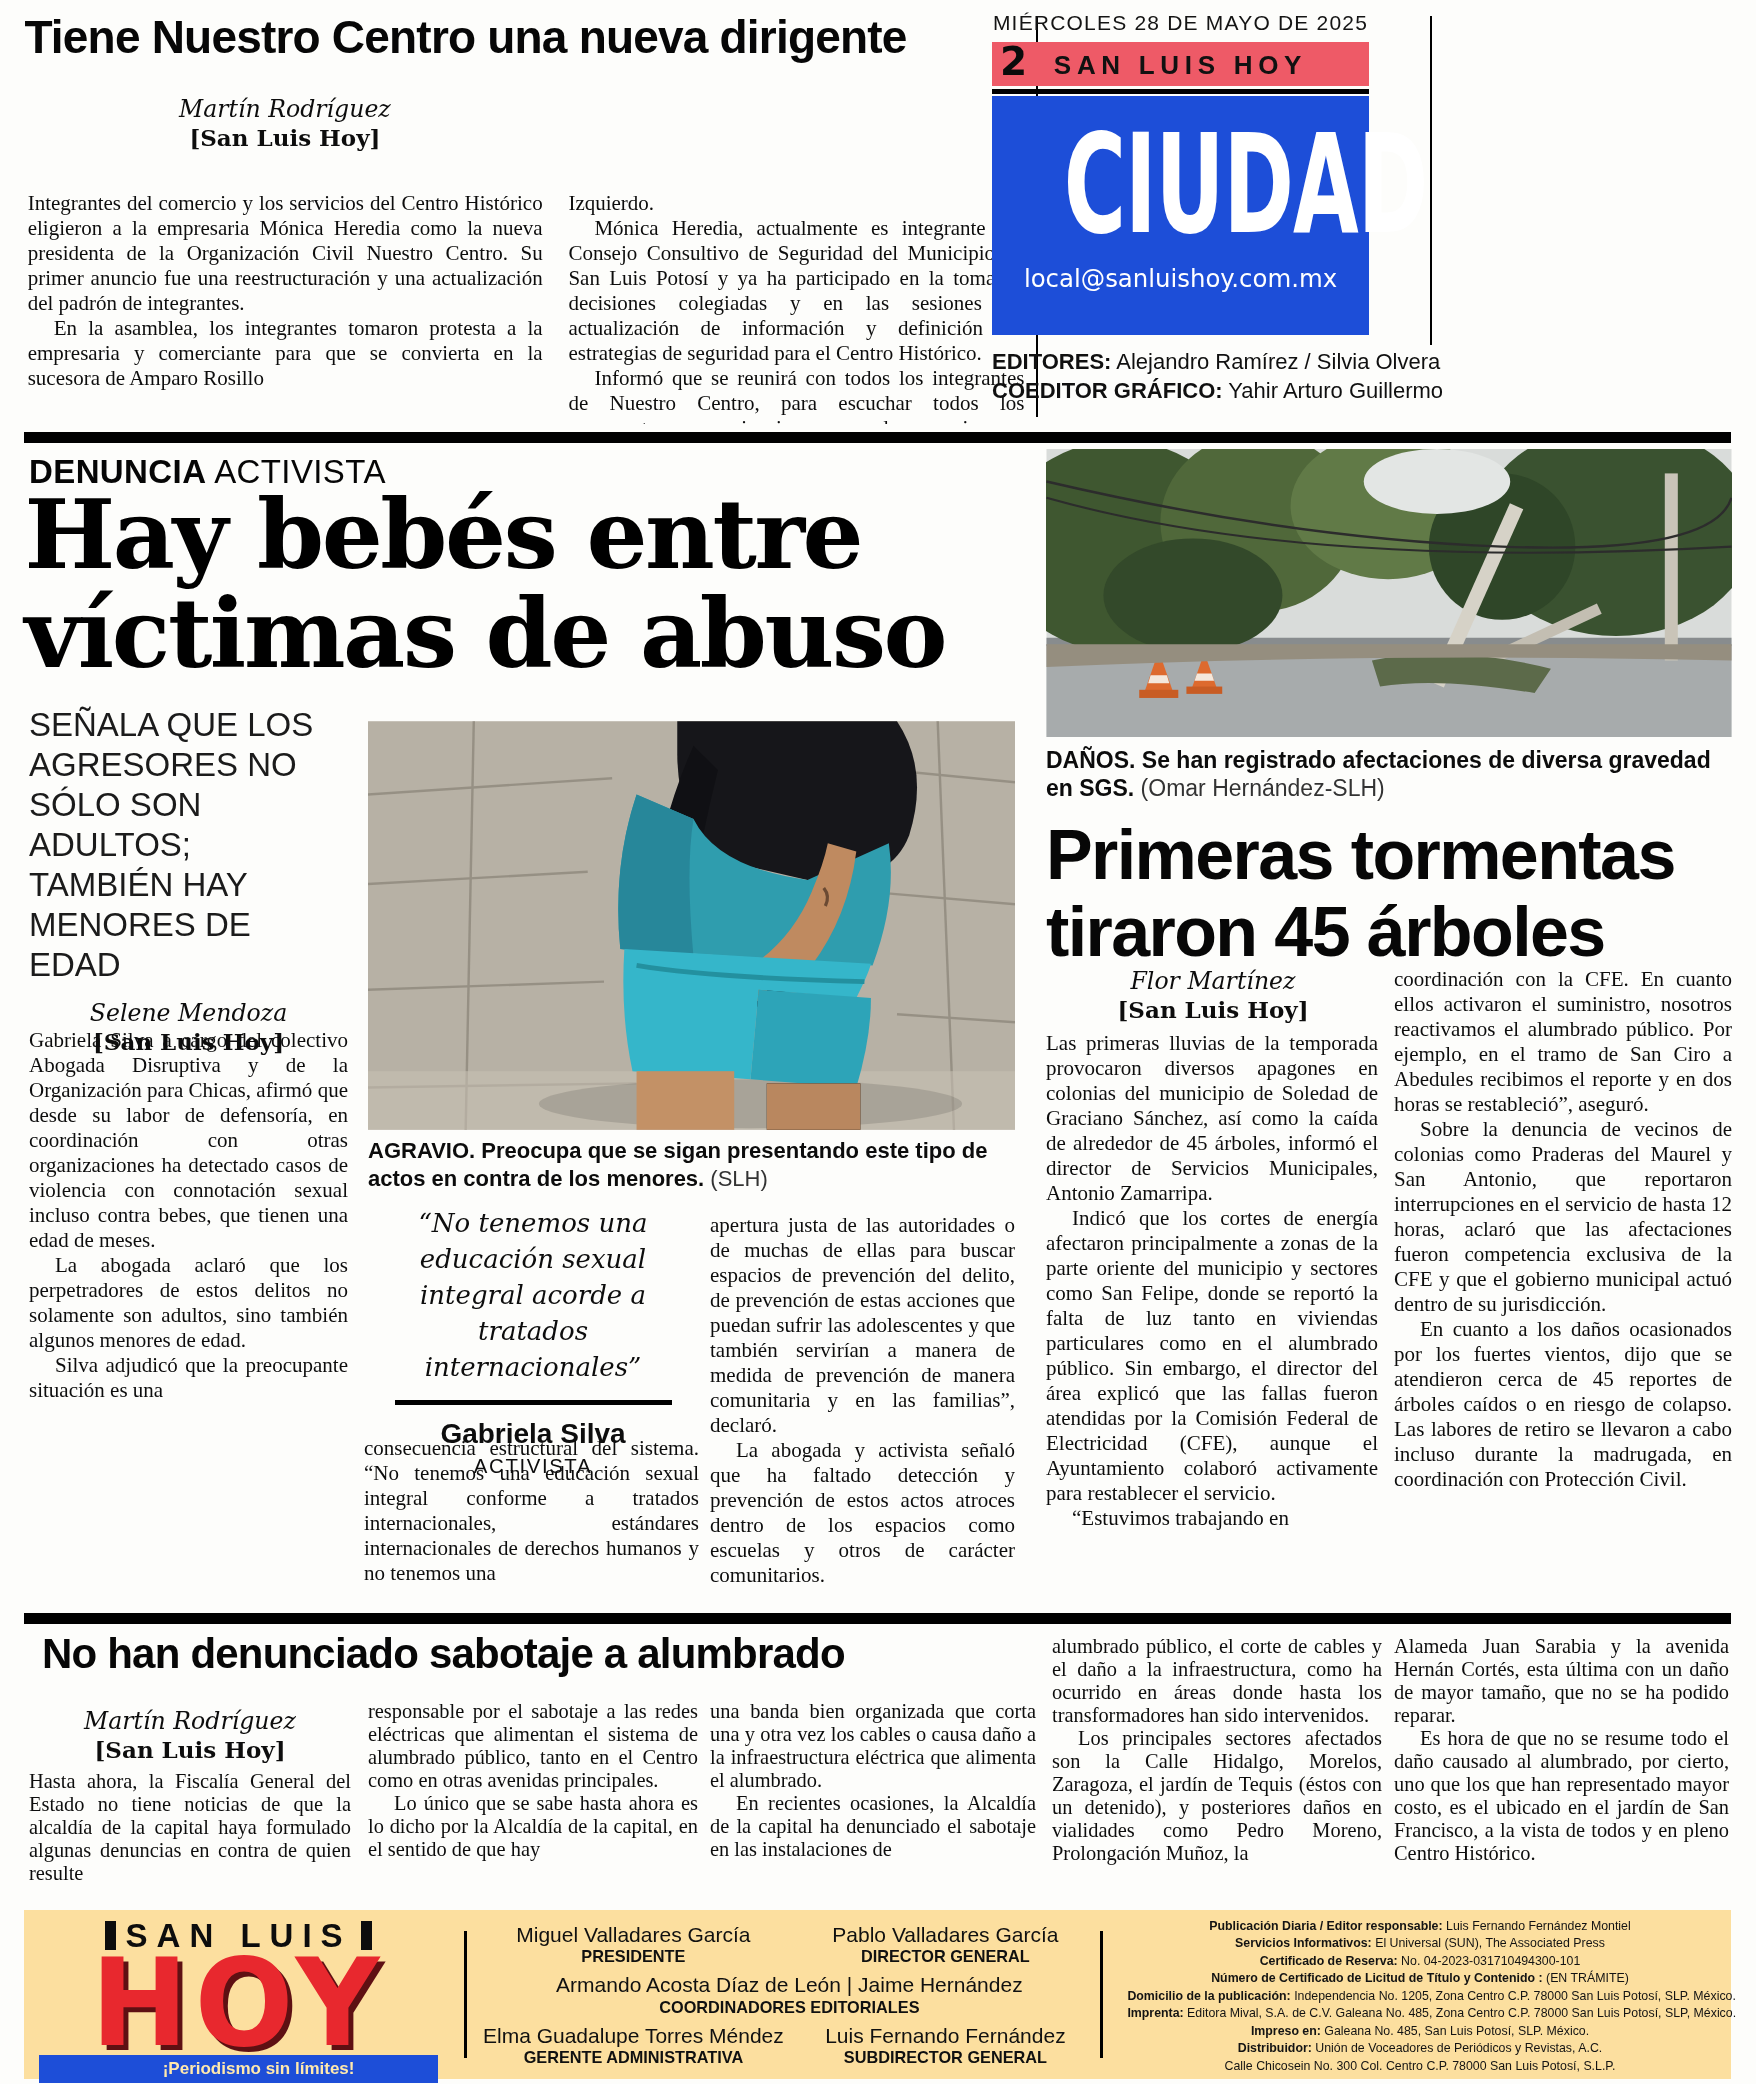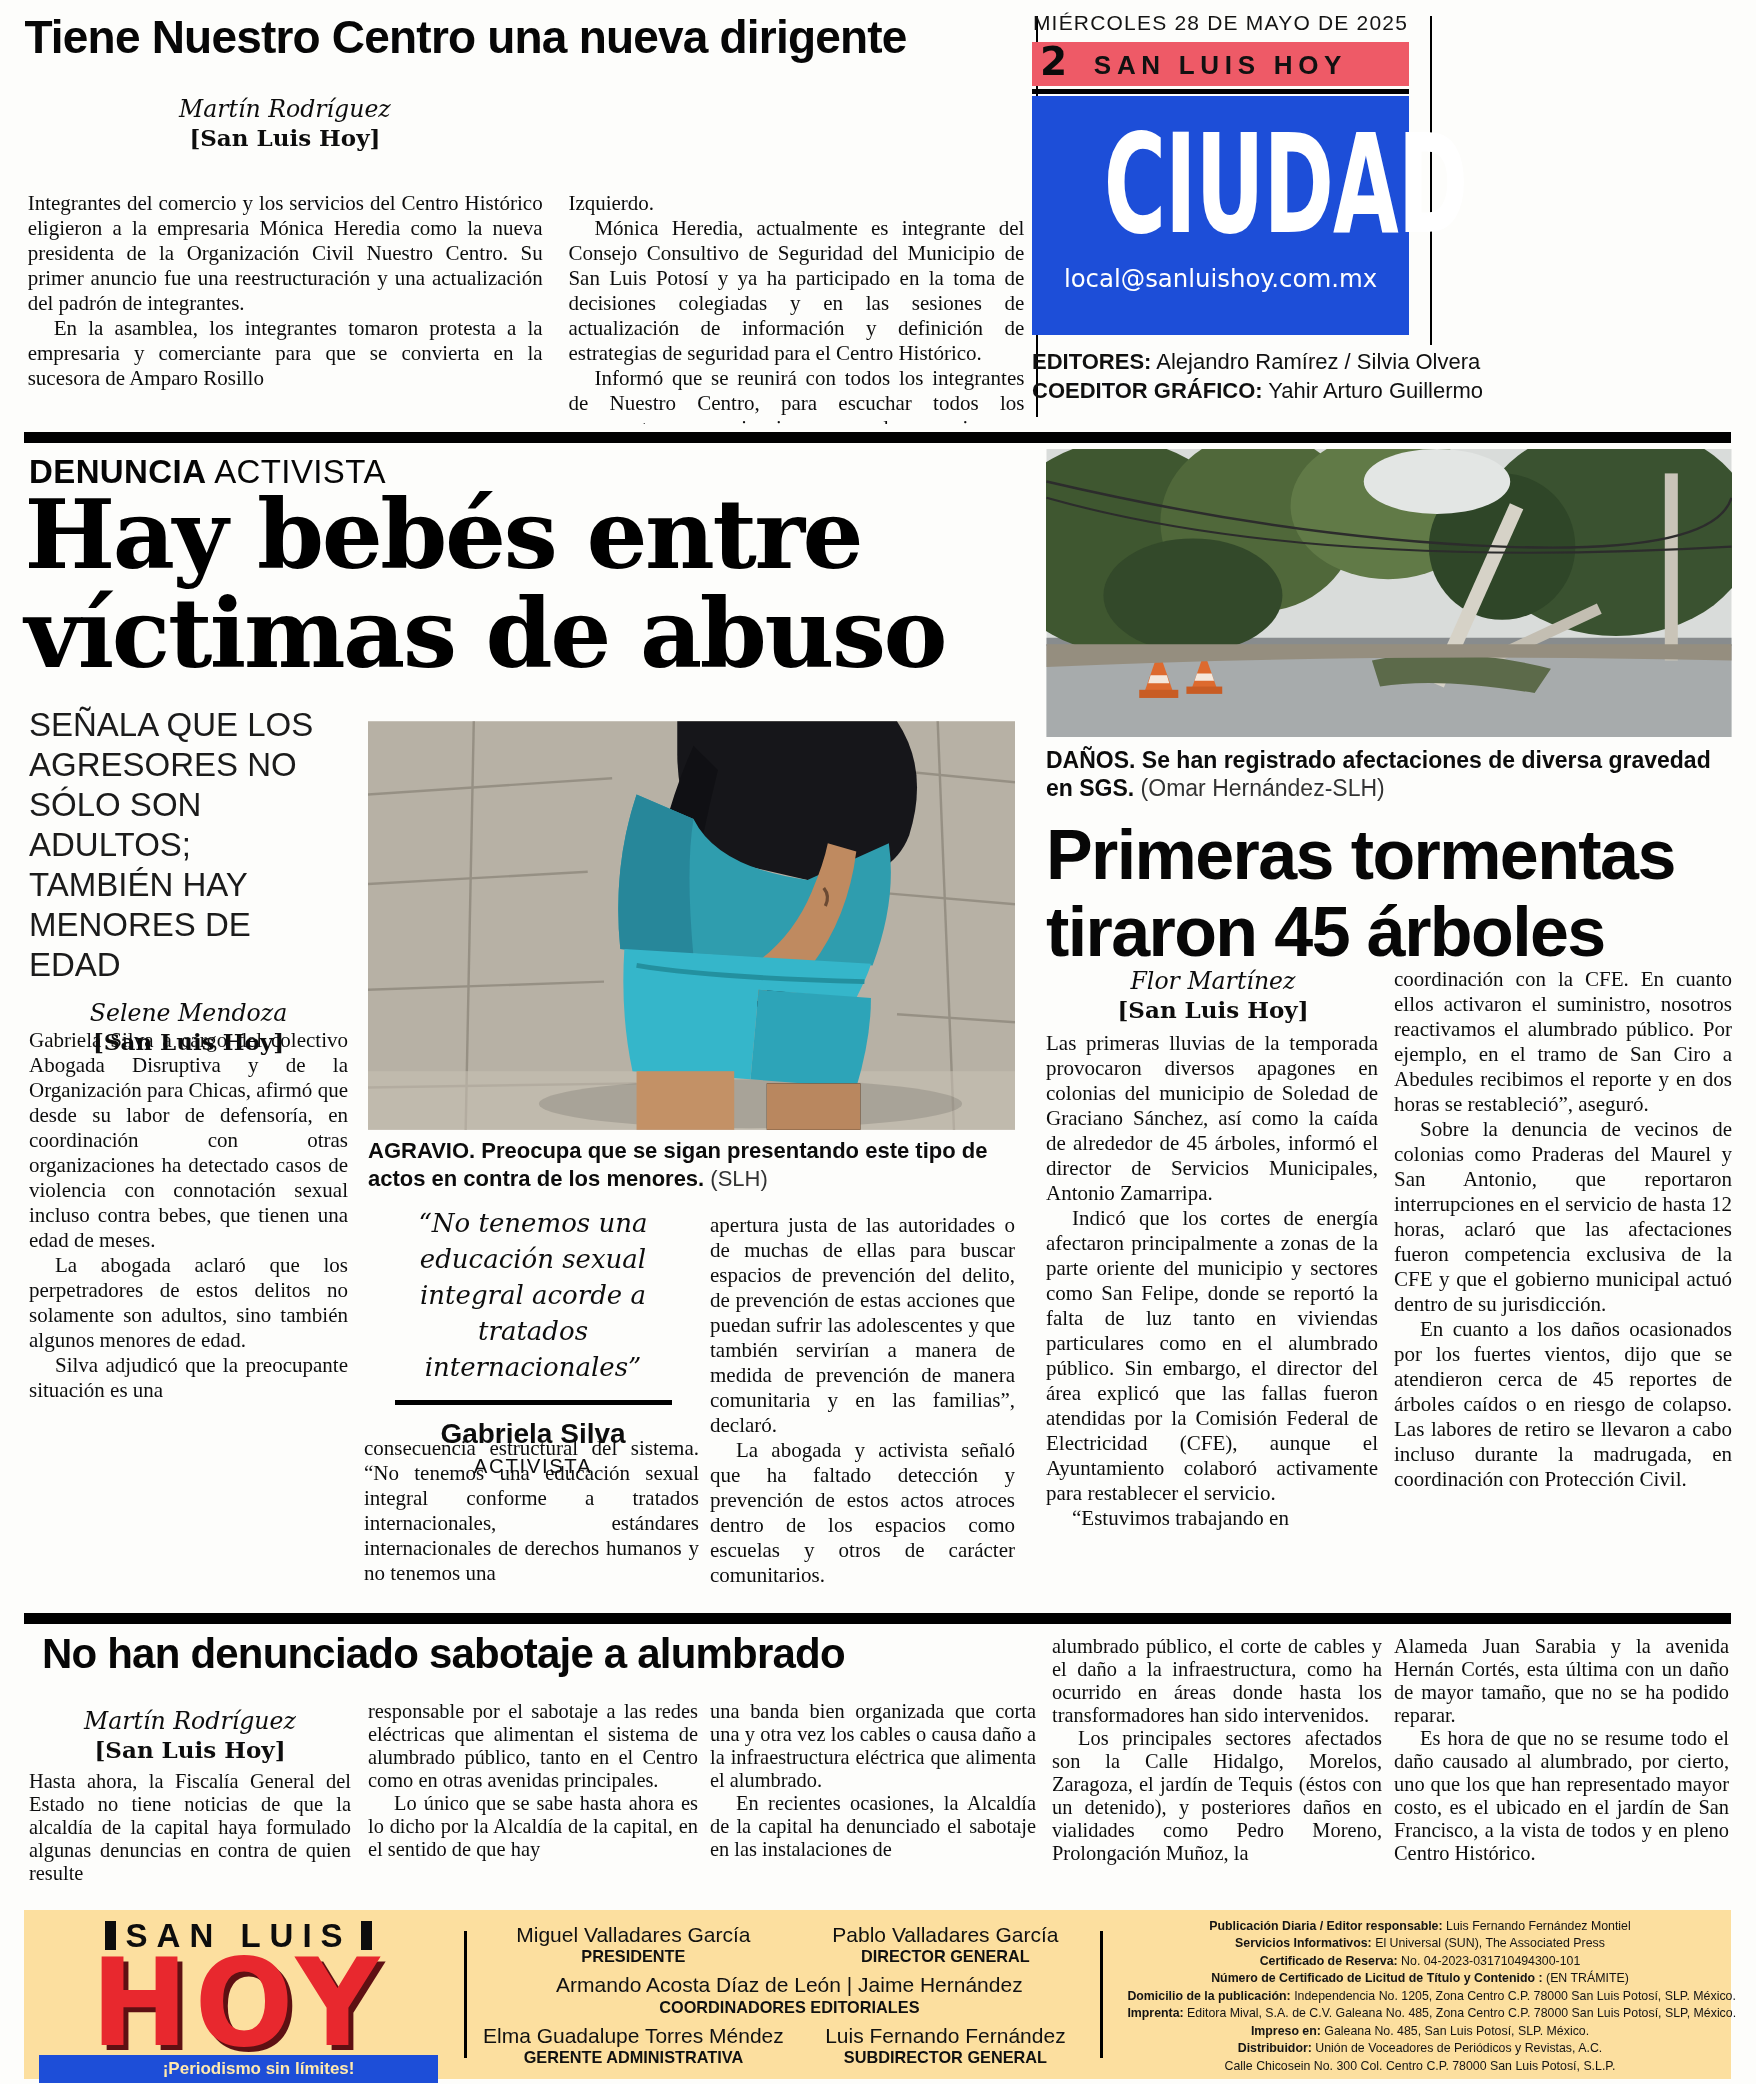--- a/index.html
+++ b/index.html
@@ -76,21 +76,21 @@
   <div class="col abs" style="left:544px;top:181px;width:456px;height:233px;">
     <p>Izquierdo.</p>
     <p>Mónica Heredia, actualmente es integrante del Consejo Consultivo de Seguridad del Municipio de San Luis Potosí y ya ha participado en la toma de decisiones colegiadas y en las sesiones de actualización de información y definición de estrategias de seguridad para el Centro Histórico.</p>
     <p>Informó que se reunirá con todos los integrantes de Nuestro Centro, para escuchar todos los argumentos y experiencias que ayuden a enriquecer las acciones por las manzanas más céntricas de la ciudad.</p>
   </div>
 </div>
 
 <div class="abs vrule" style="left:1036px;top:16.3px;width:2.4px;height:401px;"></div>
 <div class="abs vrule" style="left:1430px;top:16.3px;width:2.4px;height:329px;"></div>
 
-<div class="abs" style="left:1032px;top:11.4px;width:377px;">
+<div class="abs" style="left:992px;top:11.4px;width:377px;">
   <div class="date-line">MIÉRCOLES 28 DE MAYO DE 2025</div>
   <div class="red-bar" style="margin-top:6.5px;">
     <div class="pgnum">2</div>
     <div class="brand">SAN LUIS HOY</div>
   </div>
   <div style="height:4.9px;background:#000;margin-top:3.3px;"></div>
   <div class="blue-box" style="margin-top:1.6px;padding-top:9.8px;">
     <div class="section-name">CIUDAD</div>
     <div class="section-email">local@sanluishoy.com.mx</div>
   </div>

